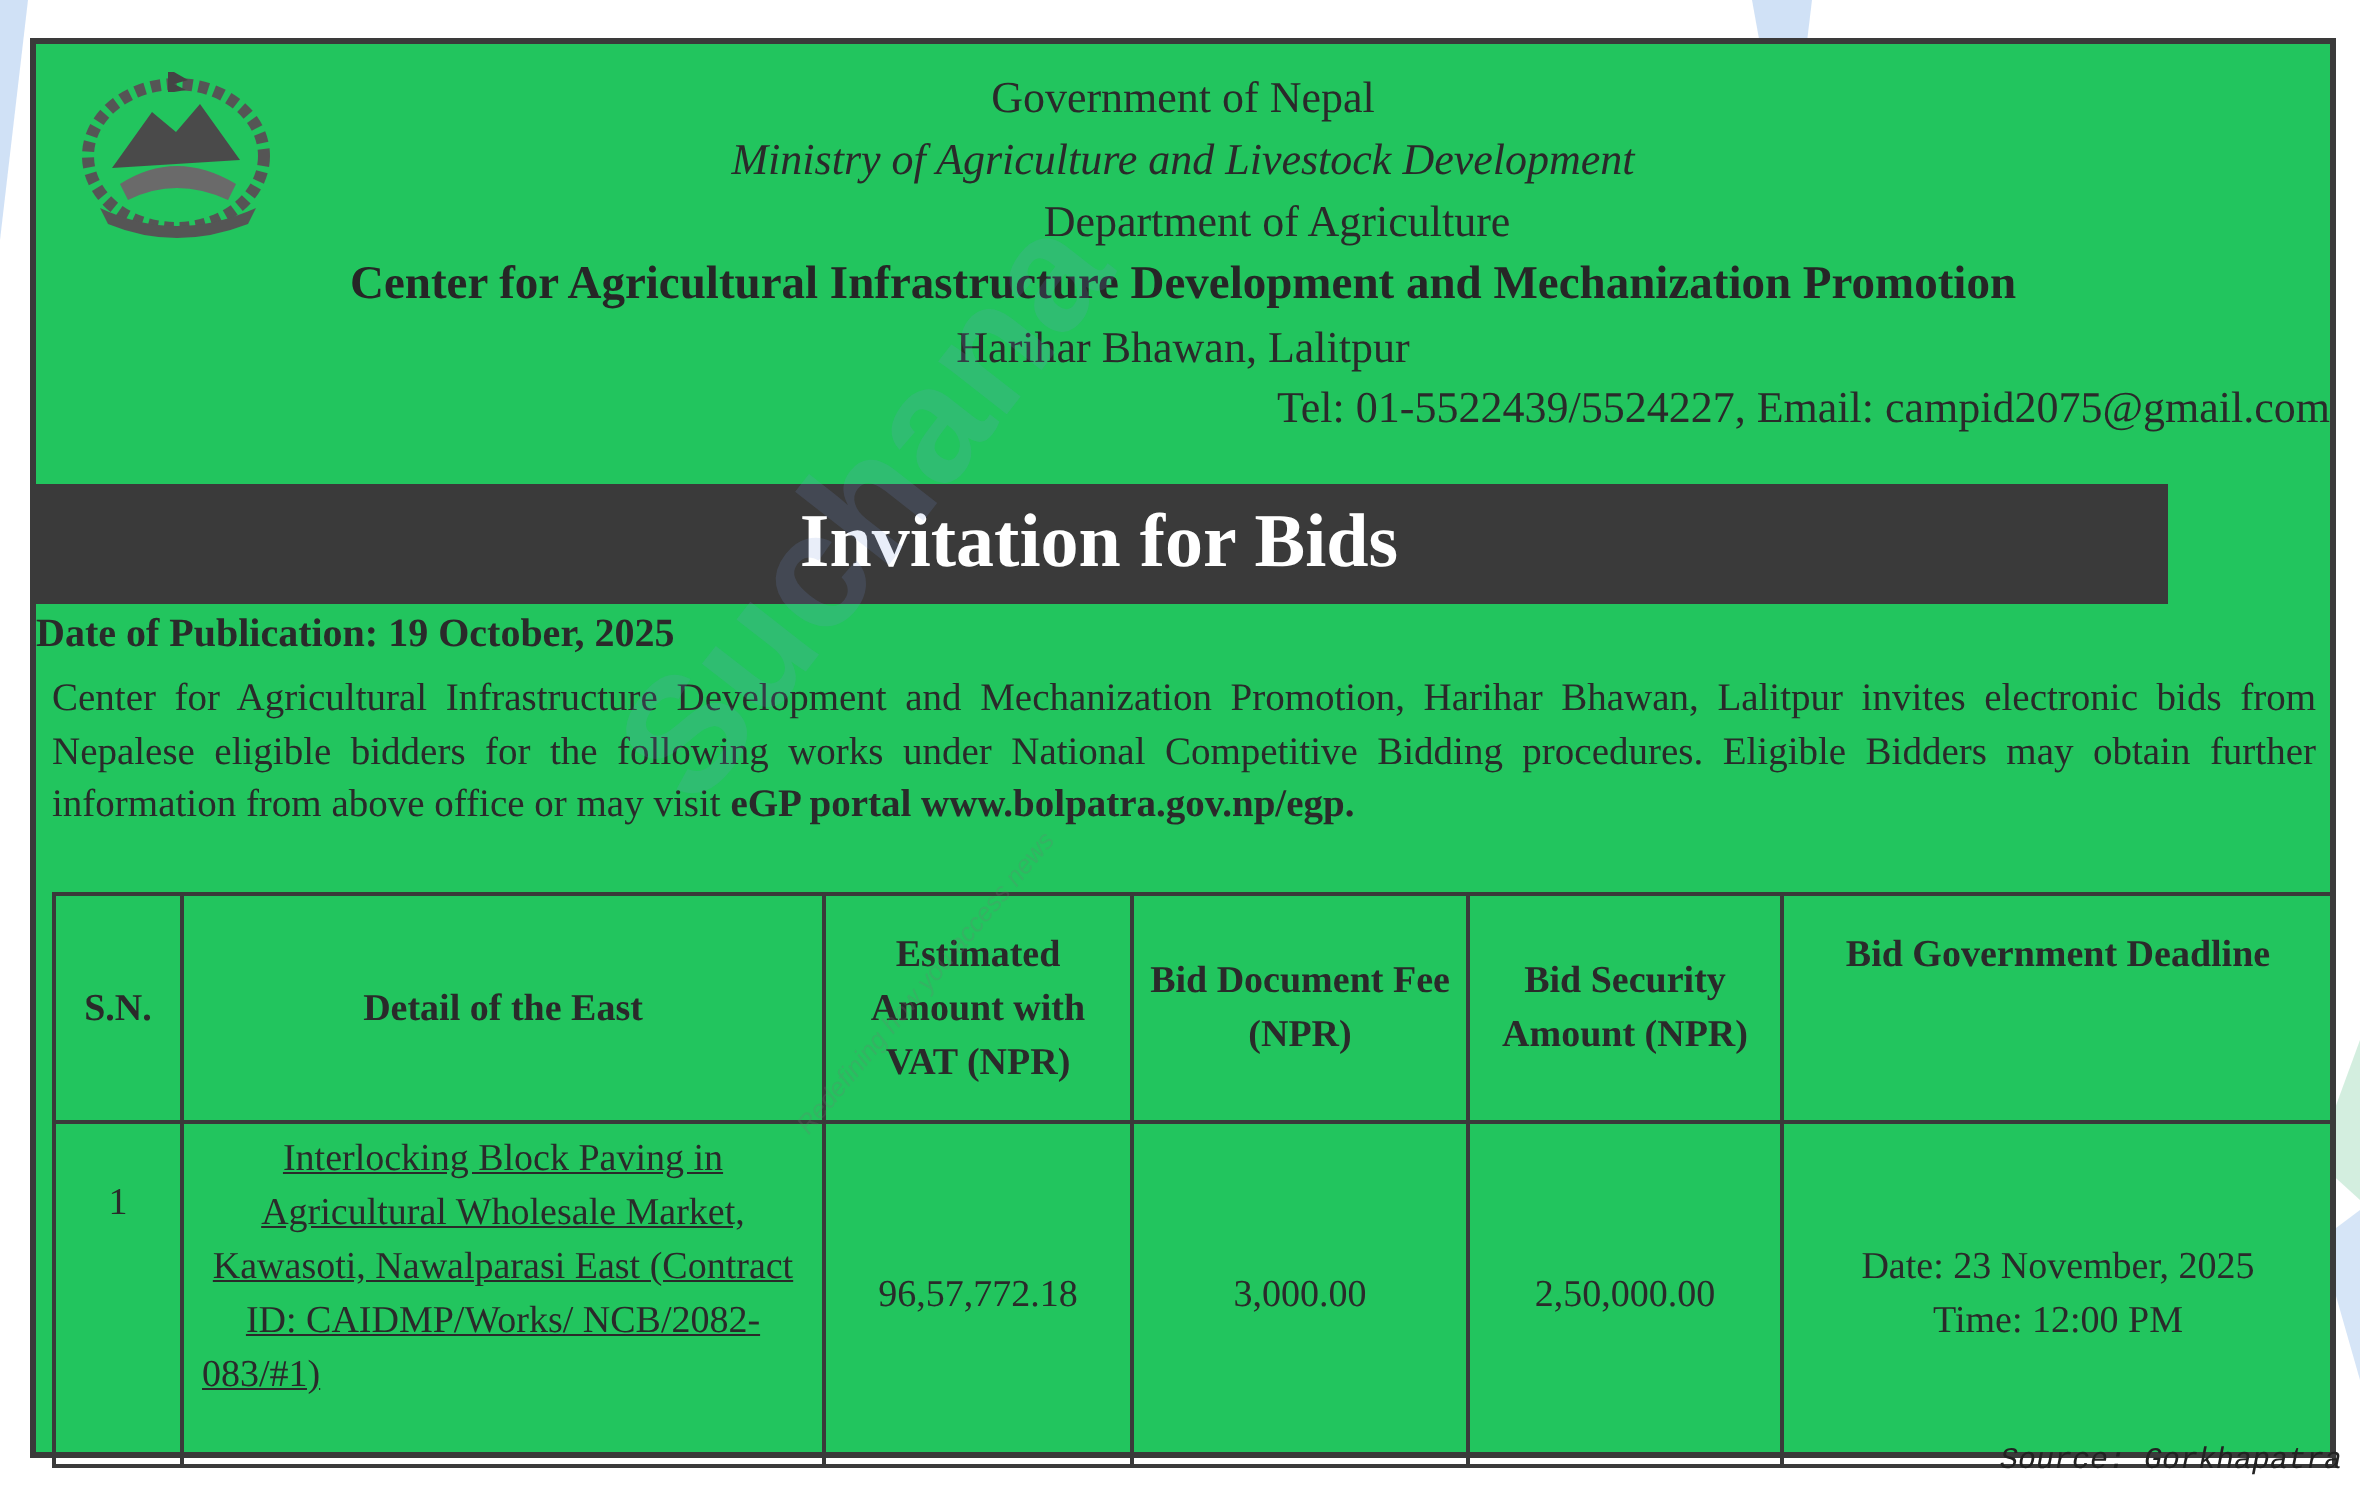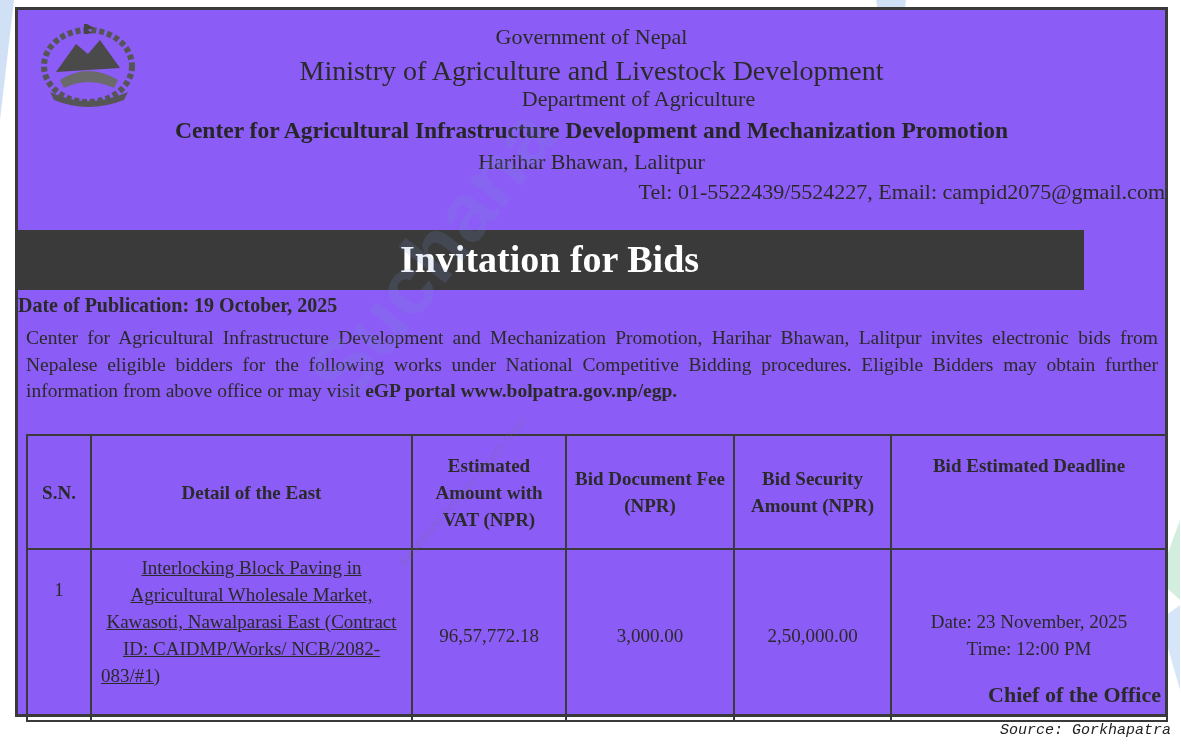--- a/index.html
+++ b/index.html
@@ -1,24 +1,24 @@
 <!DOCTYPE html>
 <html><head>
 <meta charset="utf-8">
 <style>
   html, body { margin: 0; padding: 0; background: #ffffff; }
   body { width: 1181px; height: 745px; position: relative; overflow: hidden;
          font-family: "Liberation Serif", "DejaVu Serif", serif; color: #2a2a2a; }
-  .frame { position: absolute; left: 15px; top: 7px; width: 1153px; height: 710px;
-           border: 3px solid #3a3a3a; box-sizing: border-box; background: #8b5cf6; padding-left: 44px; }
+  .frame { position: absolute; left: 15px; top: 19px; width: 1153px; height: 710px;
+           border: 3px solid #3a3a3a; box-sizing: border-box; background: #22c55e; padding-left: 44px; }
   .header { position: absolute; left: 0; top: 0; width: 100%; height: 222px; }
   .emblem { position: absolute; left: 18px; top: 12px; width: 105px; width: 105px; height: 88px; }
   .hline { position: absolute; left: 0; width: 100%; text-align: center; white-space: nowrap; }
   .h1 { top: 14px; font-size: 22px; }
-  .h2 { top: 45px; font-size: 28px; }
+  .h2 { top: 45px; font-size: 22px; font-style: italic; }
   .h3 { top: 76px; font-size: 22px; margin-left: 47px; }
   .h4 { top: 107px; font-size: 23.5px; font-weight: bold; color: #262626; }
   .h5 { top: 139px; font-size: 22px; }
   .h6 { top: 169px; font-size: 22px; text-align: right; }
   .band { position: absolute; left: -3px; top: 220px; width: 1069px; height: 60px;
           background: #3a3a3a; color: #fff; text-align: center; font-weight: bold;
           font-size: 38px; line-height: 58px; }
   .pubdate { position: absolute; top: 284px; left: 0; width: 100%; text-align: left;
              font-weight: bold; font-size: 20px; }
   .para { position: absolute; top: 315px; left: 8px; width: 1132px; font-size: 19.5px;
@@ -91,37 +91,36 @@
         <col style="width:157px">
         <col>
     </colgroup>
     <thead>
       <tr>
         <th>S.N.</th>
         <th>Detail of the East</th>
         <th>Estimated Amount with VAT (NPR)</th>
         <th>Bid Document Fee (NPR)</th>
         <th>Bid Security Amount (NPR)</th>
-        <th style="vertical-align:top;padding-top:16px">Bid Estimated Deadline</th>
+        <th style="vertical-align:top;padding-top:16px">Bid Government Deadline</th>
       </tr>
     </thead>
     <tbody>
       <tr>
         <td class="sn">1</td>
         <td class="works">Interlocking Block Paving in Agricultural Wholesale Market, Kawasoti, Nawalparasi East (Contract ID: CAIDMP/Works/ NCB/2082-083/#1)</td>
         <td>96,57,772.18</td>
         <td>3,000.00</td>
         <td>2,50,000.00</td>
         <td>
           <div>Date: 23 November, 2025</div>
           <div>Time: 12:00 PM</div>
         </td>
       </tr>
     </tbody>
   </table>
 
-  <div class="chief">Chief of the Office</div>
 </div>
 
 <div class="wm">Suchana</div>
 <div class="wm-tag">Redefining how you access news</div>
 
 <div class="source">Source: Gorkhapatra</div>
 
 </body></html>

